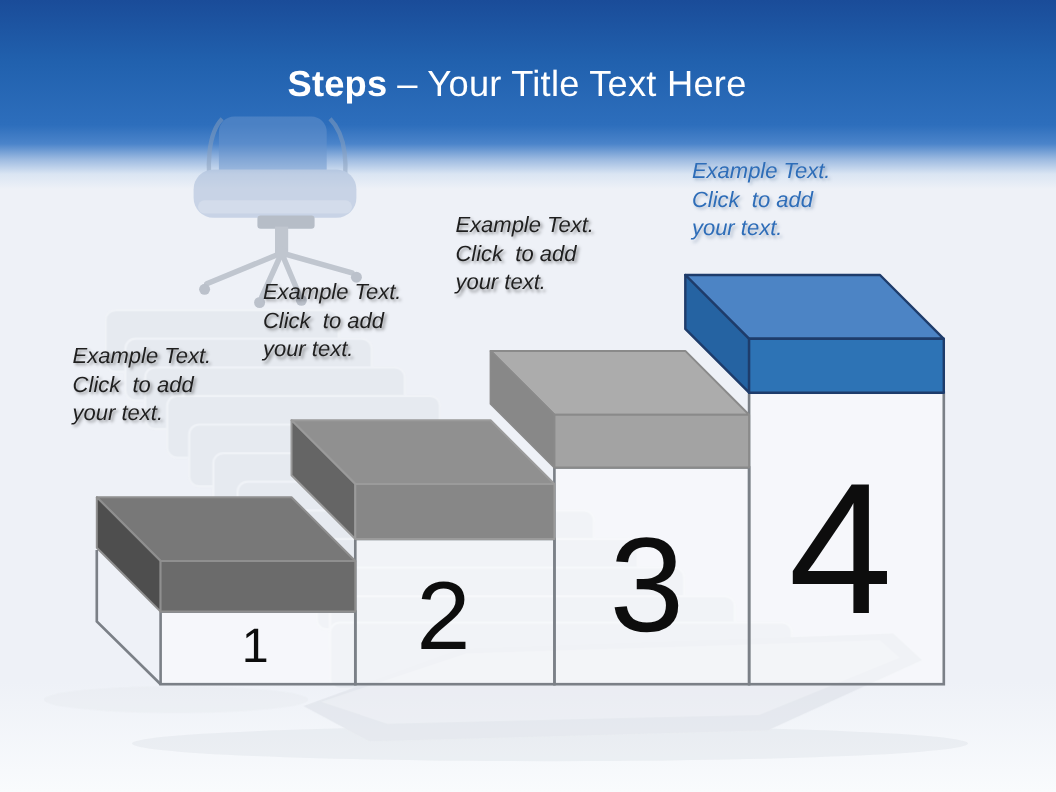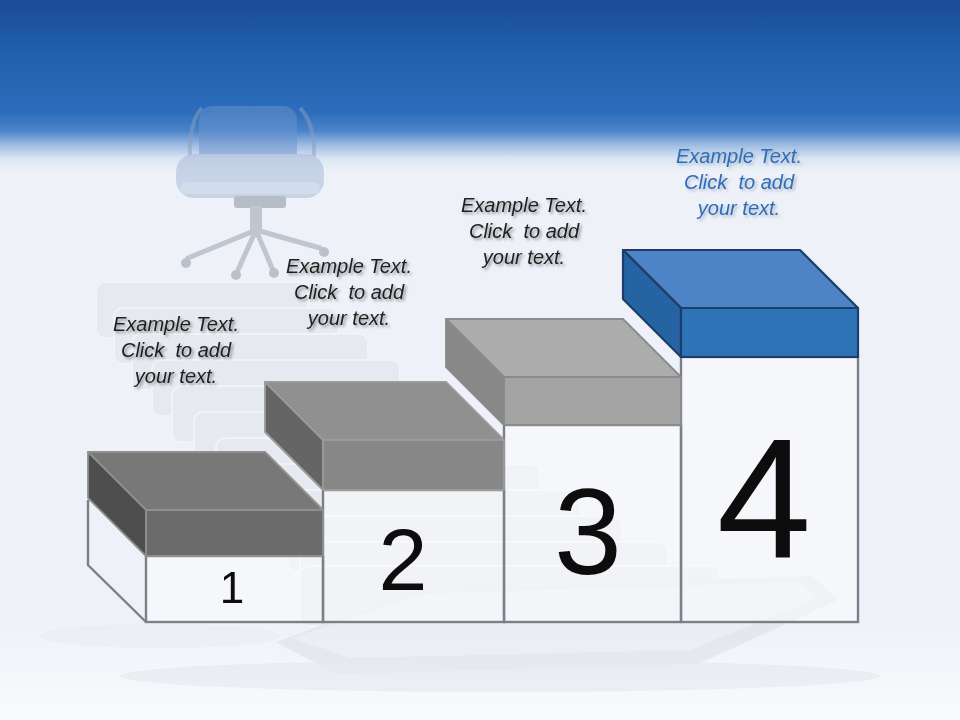--- a/index.html
+++ b/index.html
@@ -24,21 +24,21 @@
   .step-number{
     position:absolute;transform:translateX(-50%);
     color:#0d0d0d;line-height:1;font-weight:400;
   }
   .n1{left:232px;top:566px;font-size:44px;}
   .n2{left:403px;top:516px;font-size:88px;}
   .n3{left:588px;top:471px;font-size:122px;}
   .n4{left:764px;top:414px;font-size:170px;}
   .example-label{
     position:absolute;transform:translateX(-50%);
-    width:220px;text-align:center;
+    width:220px;text-align:left;
     font-style:italic;font-size:20px;line-height:26px;color:#1f1f1f;
     text-shadow:2px 2px 3px rgba(0,0,0,0.40);
   }
   .example-label div{white-space:pre;}
   .lb1{left:176px;top:311px;}
   .lb2{left:349px;top:253px;}
   .lb3{left:524px;top:192px;}
   .lb4{left:739px;top:143px;color:#2e6db8;text-shadow:2px 2px 3px rgba(58,88,130,0.35);}
 </style>
 </head>
@@ -144,14 +144,17 @@
     <div>Example Text.</div>
     <div>Click  to add</div>
     <div>your text.</div>
   </div>
   <div class="example-label lb4">
     <div>Example Text.</div>
     <div>Click  to add</div>
     <div>your text.</div>
   </div>
 
+  <div class="slide-title">
+    <span class="emph">Steps</span><span>– Your Title Text Here</span>
+  </div>
 
 </div>
 
 </body></html>

